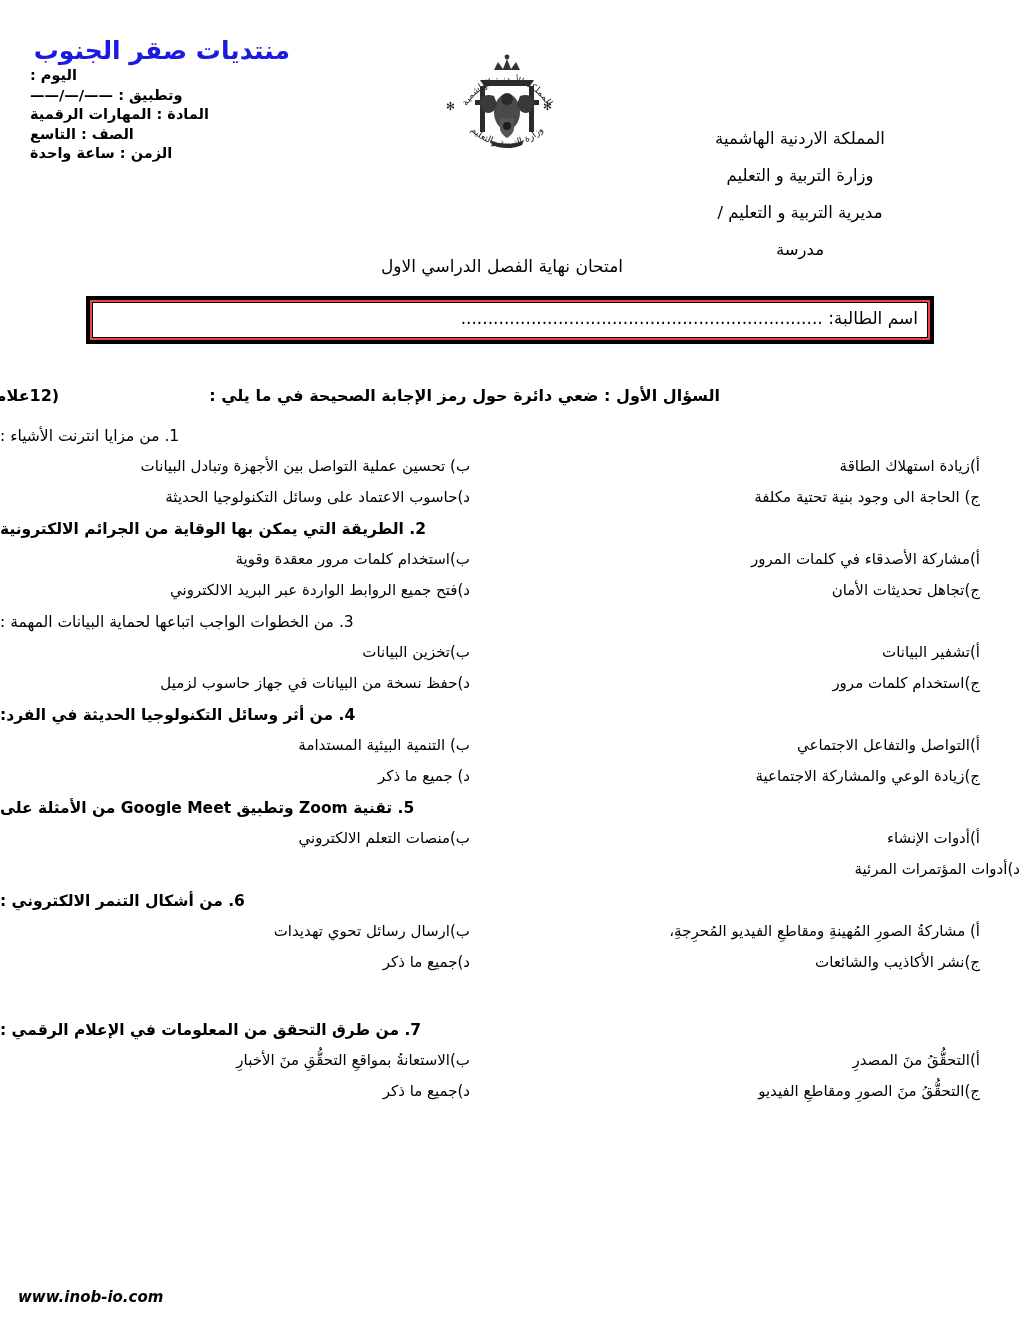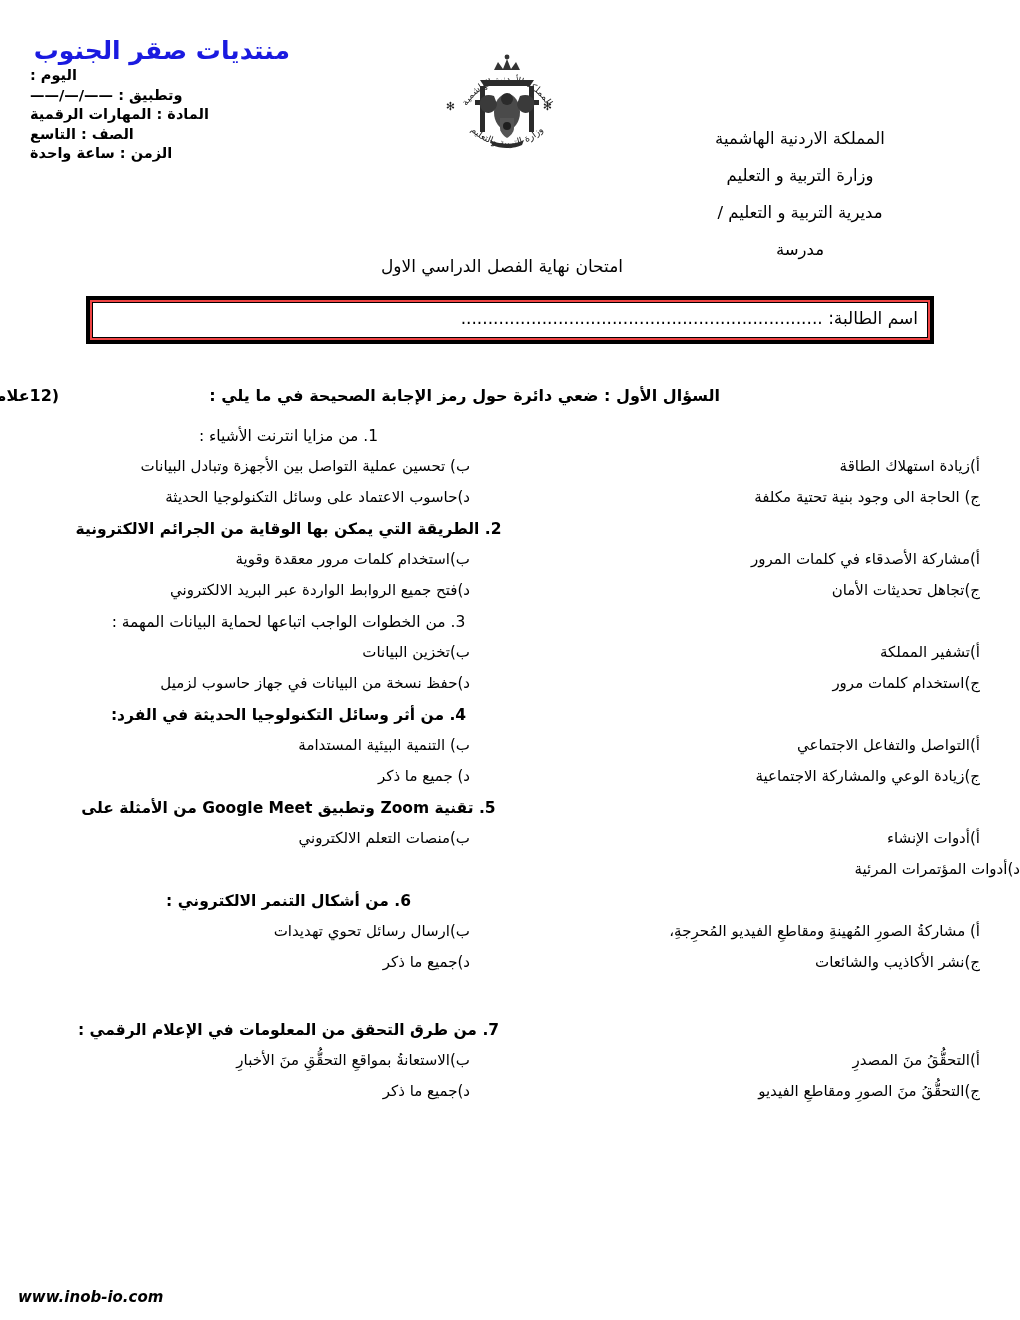--- a/index.html
+++ b/index.html
@@ -140,27 +140,26 @@
   .q1-header .marks {
     margin-right: 150px;
     white-space: nowrap;
     font-weight: 700;
   }
 
   .question {
     margin-bottom: 1px;
   }
   .q-stem {
-    text-align: center;
+    text-align: left;
     padding-right: 470px;
     font-size: 15.5px;
     font-weight: 700;
     line-height: 30px;
     white-space: nowrap;
-    margin-left: 27px;
   }
   .q-stem.plain { font-weight: 400; }
 
   .opt-row {
     display: flex;
     flex-direction: row;
     line-height: 31px;
     font-size: 15px;
     font-weight: 400;
   }
@@ -309,21 +308,21 @@
         <div class="col-left">د)فتح جميع الروابط الواردة عبر البريد الالكتروني</div>
       </div>
     </div>
 
     <div class="question">
       <div class="q-stem plain">
         <span>3.</span>
         <span>من الخطوات الواجب اتباعها لحماية البيانات المهمة :</span>
       </div>
       <div class="opt-row">
-        <div class="col-right">أ)تشفير المملكة</div>
+        <div class="col-right">أ)تشفير البيانات</div>
         <div class="col-left">ب)تخزين البيانات</div>
       </div>
       <div class="opt-row">
         <div class="col-right">ج)استخدام كلمات مرور</div>
         <div class="col-left">د)حفظ نسخة من البيانات في جهاز حاسوب لزميل</div>
       </div>
     </div>
 
     <div class="question">
       <div class="q-stem">

